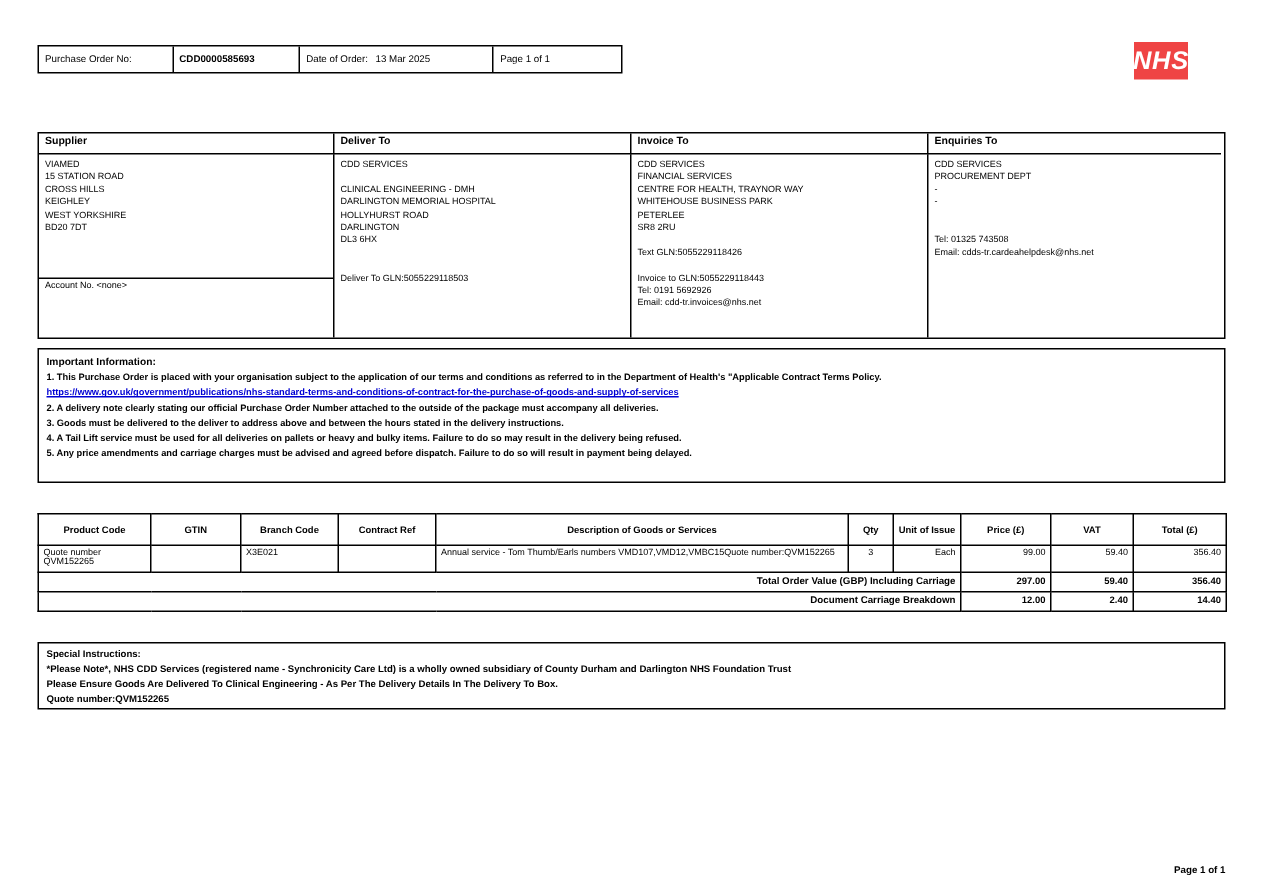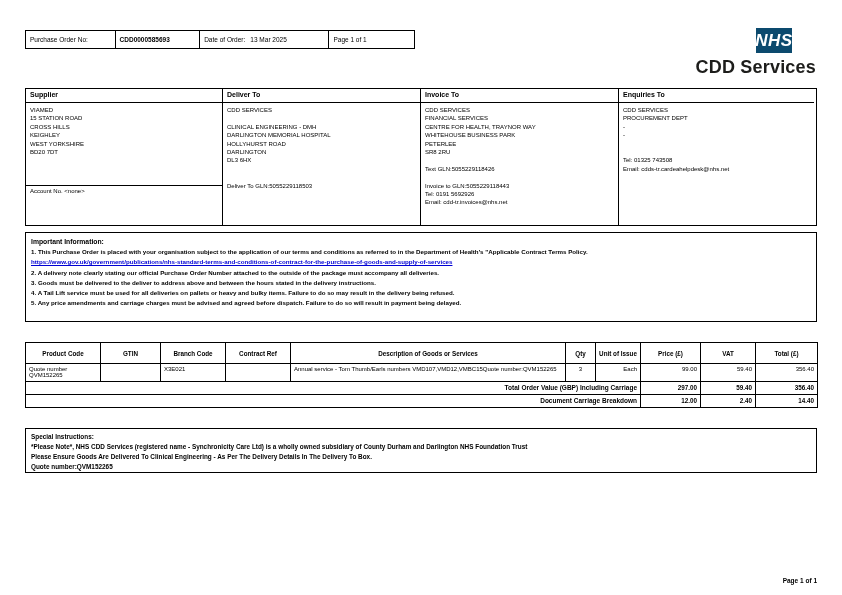--- a/index.html
+++ b/index.html
@@ -8,21 +8,21 @@
   .page { position:absolute; left:0; top:0; width:842px; height:595px; background:#fff; overflow:hidden; }
 
   
   .po-strip { position:absolute; left:25px; top:30px; width:390px; height:19px; display:flex; border:1px solid #000; font-size:6.5px; background:#fff; }
   .po-strip .cell { border-right:1px solid #000; padding:2px 4px; display:flex; align-items:center; overflow:hidden; white-space:nowrap; }
   .po-strip .cell:last-child { border-right:none; }
   .c-w1 { width:90px; } .c-w2 { width:85px; font-weight:bold; } .c-w3 { width:130px; } .c-w4 { width:85px; }
   .c-w3 .val { margin-left:5px; }
 
   
-  .nhs-logo { position:absolute; left:756px; top:28px; width:36px; height:25px; background:#0c4a6e; color:#fff; display:flex; align-items:center; justify-content:center; font-weight:bold; font-style:italic; font-size:17px; letter-spacing:0.5px; }
+  .nhs-logo { position:absolute; left:756px; top:28px; width:36px; height:25px; background:#ef4444; color:#fff; display:flex; align-items:center; justify-content:center; font-weight:bold; font-style:italic; font-size:17px; letter-spacing:0.5px; }
   .org-name { position:absolute; left:516px; top:57px; width:300px; text-align:right; font-size:18px; font-weight:bold; color:#1d1d1b; letter-spacing:0.2px; }
 
   
   .addr-table { position:absolute; left:25px; top:88px; width:792px; height:138px; border:1px solid #000; display:grid; grid-template-columns:196px 198px 198px 196px; grid-template-rows:14px 1fr; font-size:6px; background:#fff; }
   .addr-head { font-weight:bold; font-size:7px; padding:2px 4px; border-bottom:1px solid #000; white-space:nowrap; overflow:hidden; }
   .addr-cell { overflow:hidden; }
   .bl { border-left:1px solid #000; }
   .addr-body { padding:3px 4px; white-space:pre-line; line-height:1.4; }
   .supplier-cell { display:flex; flex-direction:column; }
   .supplier-cell .addr-body { flex:1 1 auto; }
@@ -60,21 +60,20 @@
     <div class="cell c-w1">Purchase Order No:</div>
     <div class="cell c-w2">CDD0000585693</div>
     <div class="cell c-w3">
       <span>Date of Order:</span>
       <span class="val">13 Mar 2025</span>
     </div>
     <div class="cell c-w4">Page 1 of 1</div>
   </div>
 
   <div class="nhs-logo">NHS</div>
-  <div class="org-name">CDD Services</div>
 
   <div class="addr-table">
     <div class="addr-head">Supplier</div>
     <div class="addr-head bl">Deliver To</div>
     <div class="addr-head bl">Invoice To</div>
     <div class="addr-head bl">Enquiries To</div>
 
     <div class="addr-cell supplier-cell">
       <div class="addr-body">VIAMED
 15 STATION ROAD

